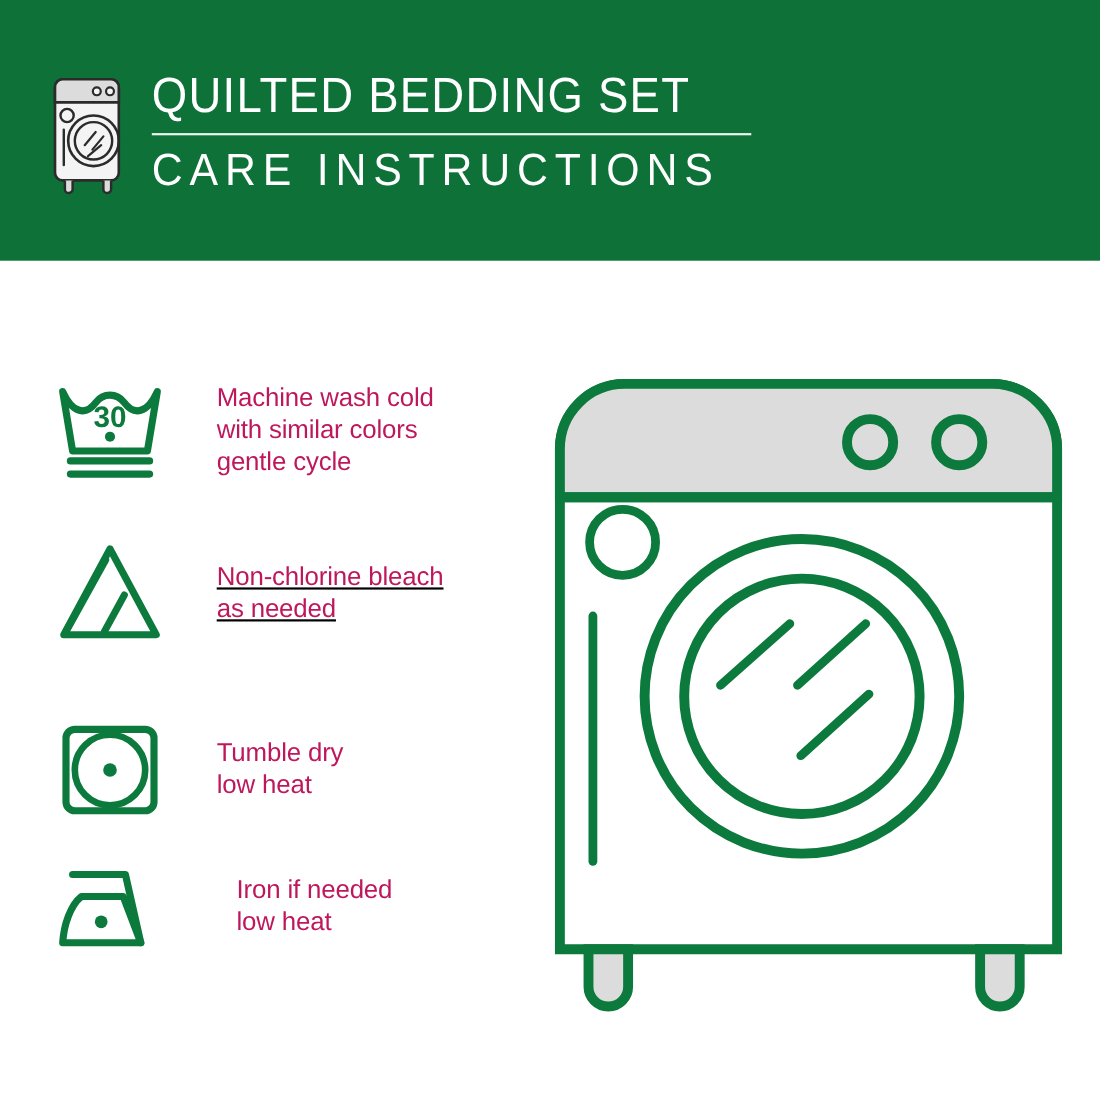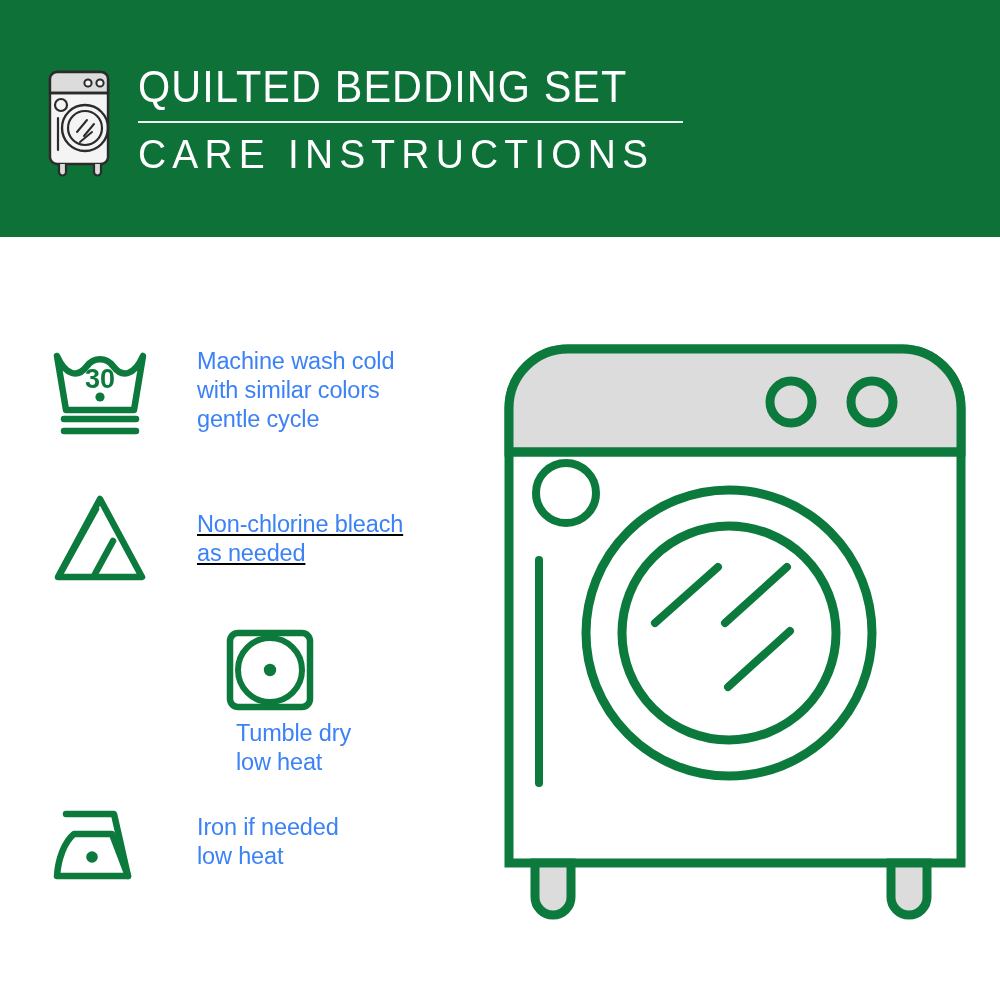--- a/index.html
+++ b/index.html
@@ -92,32 +92,32 @@
   .care-row {
     position: absolute;
     left: 50px;
     display: flex;
     align-items: center;
     width: 440px;
   }
 
   .care-row-0 { top: 103px; }
   .care-row-1 { top: 252px; text-decoration: underline; }
-  .care-row-2 { top: 382px; flex-direction: column; }
-  .care-row-3 { top: 555px; }
+  .care-row-2 { top: 412px; }
+  .care-row-3 { top: 536px; gap: 18px; }
 
   .care-symbol {
     width: 100px;
     height: 100px;
     flex: none;
   }
 
   .care-text {
     margin-left: 47px;
-    color: #3b82f6;
+    color: #be185d;
     font-size: 23.5px;
     line-height: 29px;
     font-weight: 400;
     letter-spacing: -0.15px;
     white-space: pre-line;
   }
 
   
   #machine-illustration {
     position: absolute;

